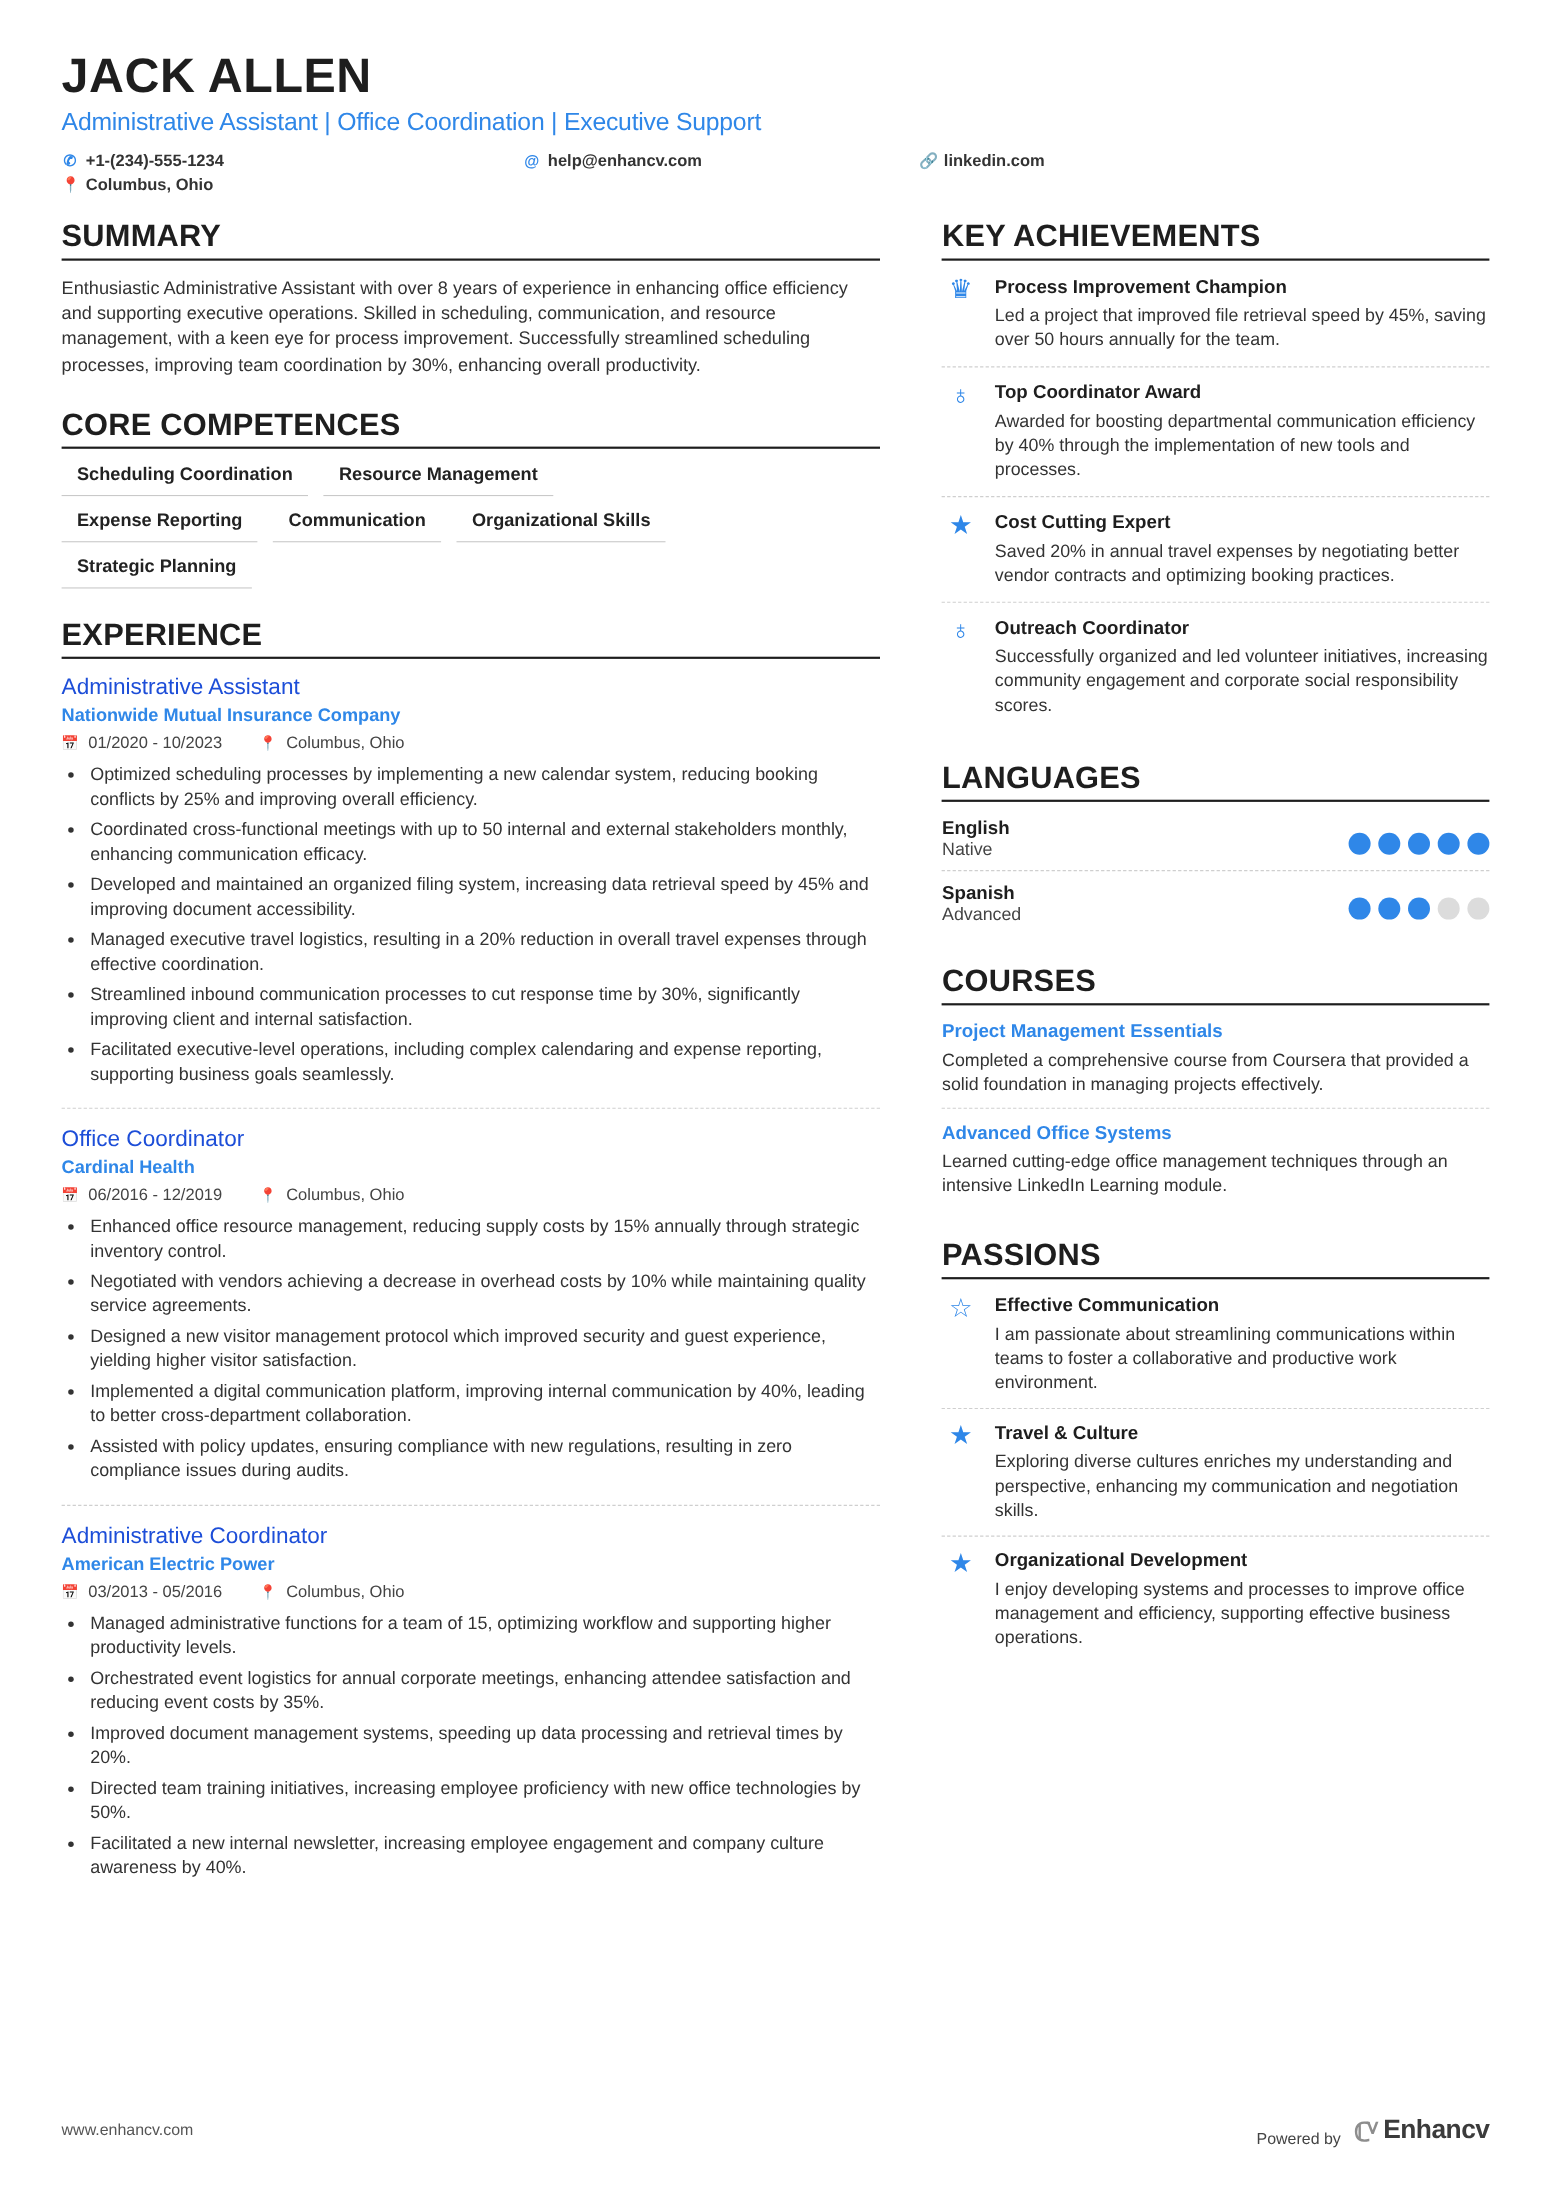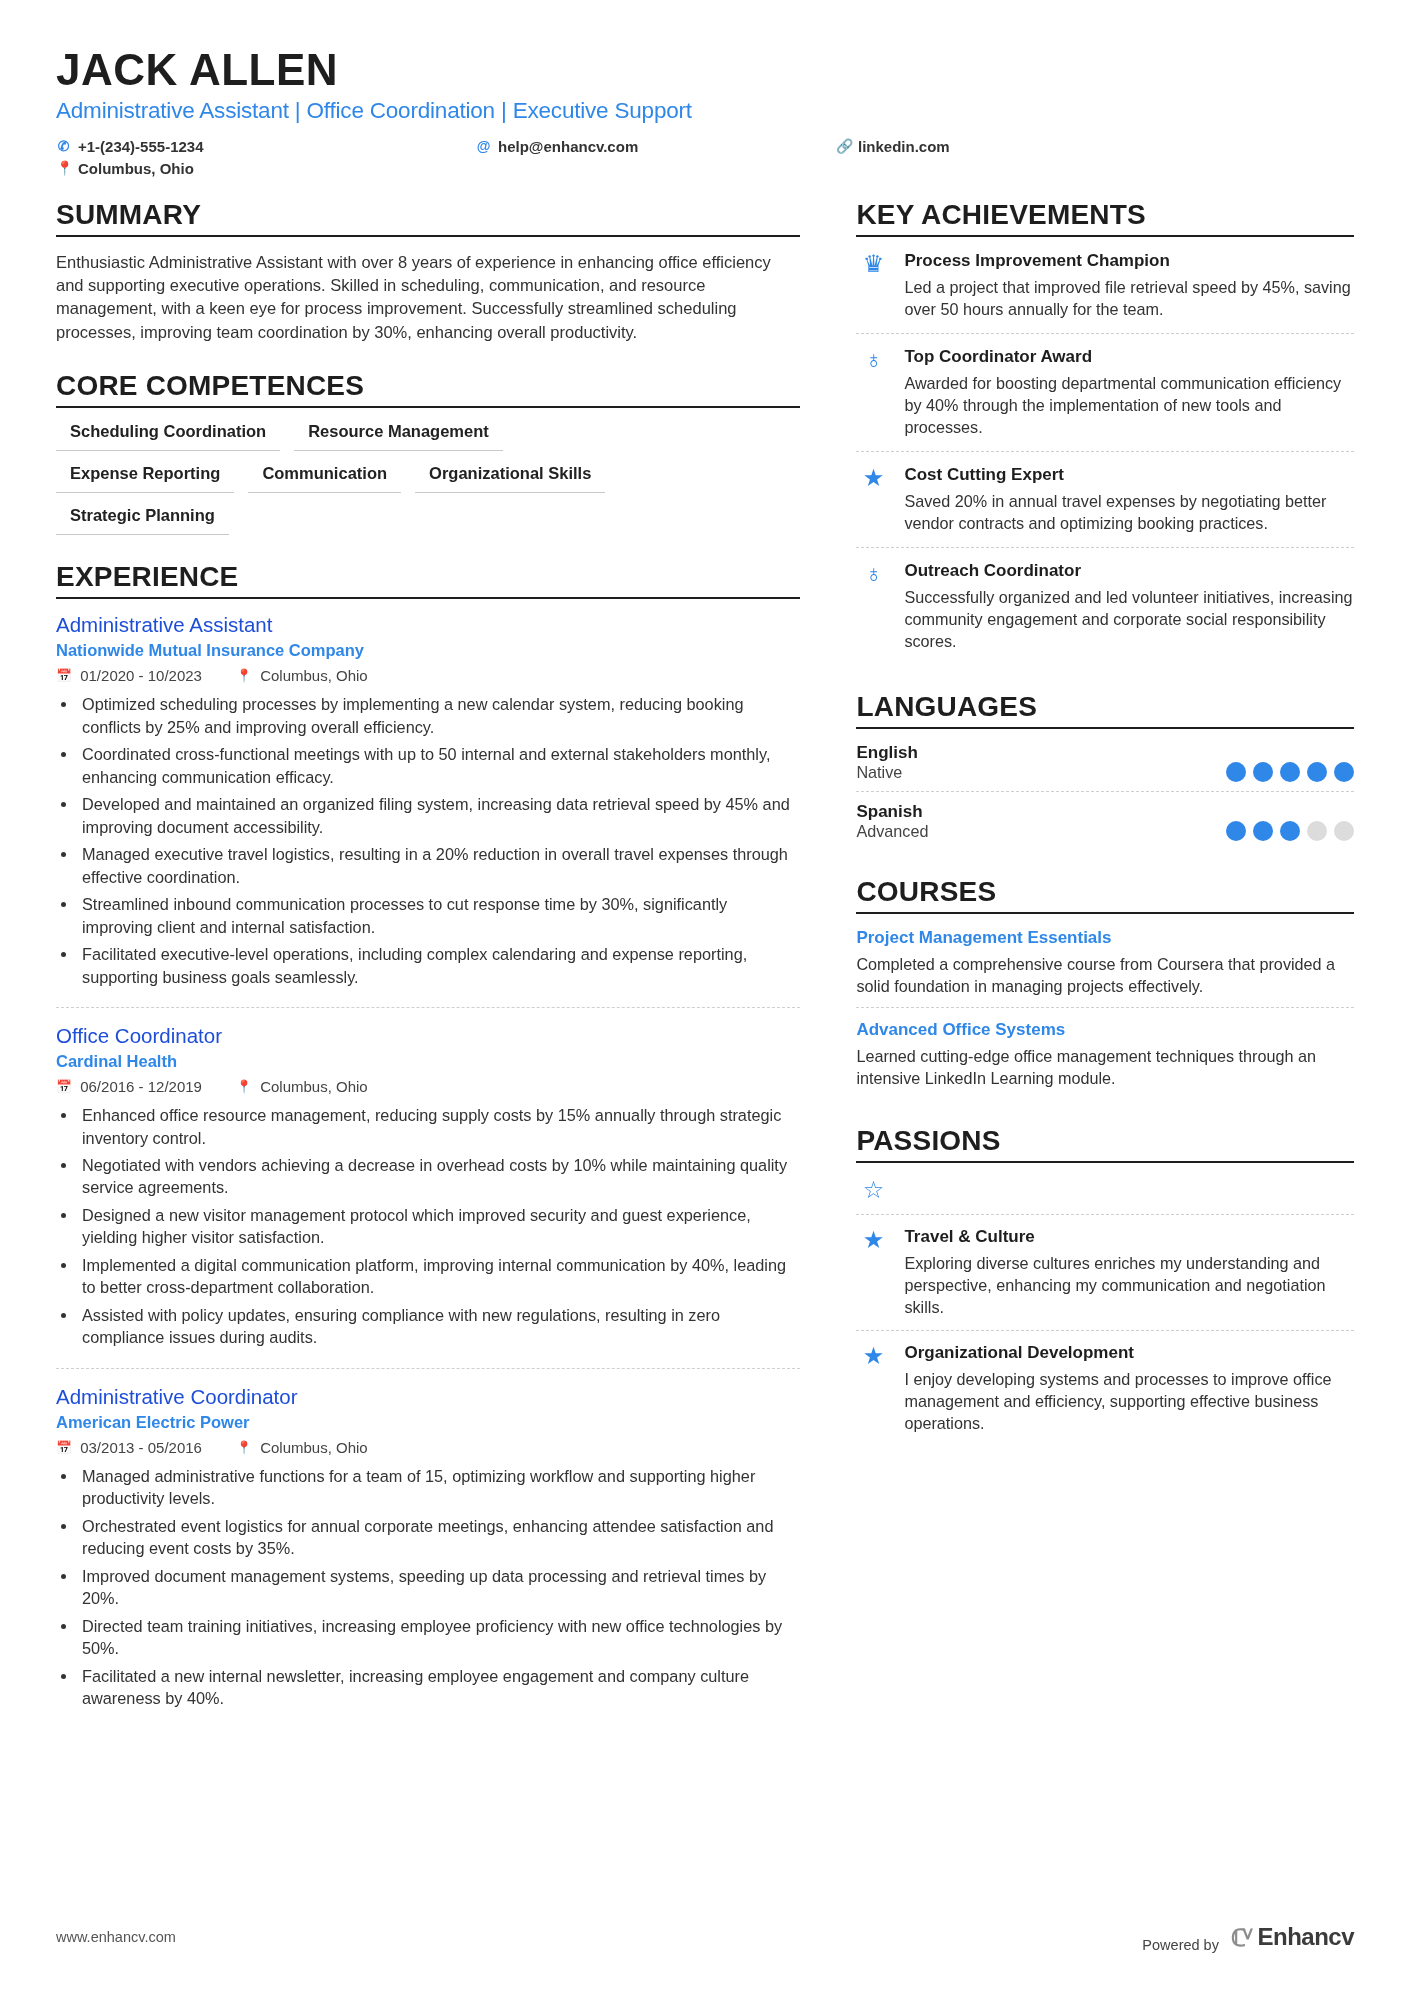--- a/index.html
+++ b/index.html
@@ -90,21 +90,21 @@
     padding-left: 4px;
   }
 
   
   .ach { display: flex; gap: 14px; padding-bottom: 13px; border-bottom: 1.5px dashed #cfcfcf; margin-bottom: 13px; }
   .ach:last-child { border-bottom: none; }
   .ach-ic { width: 34px; flex: 0 0 34px; text-align: center; color: #2f87e8; font-size: 24px; line-height: 1; padding-top: 1px; }
   .ach-title { font-size: 17px; font-weight: bold; color: #1e1e1e; margin-bottom: 5px; }
   .ach-desc { font-size: 16.2px; line-height: 1.36; color: #333; }
 
-  .lang { padding-bottom: 9px; border-bottom: 1.5px dashed #cfcfcf; margin-bottom: 10px; display: flex; align-items: flex-end; }
+  .lang { padding-bottom: 9px; border-bottom: 1.5px dashed #cfcfcf; margin-bottom: 10px; display: flex; align-items: center; }
   .lang:last-child { border-bottom: none; }
   .lang-info { flex: 1; }
   .lang-name { font-size: 17px; font-weight: bold; color: #1e1e1e; }
   .lang-level { font-size: 16.2px; color: #444; }
   .dots { display: flex; gap: 7px; padding-top: 10px; }
   .dot { width: 20px; height: 20px; border-radius: 50%; background: #dcdcdc; }
   .dot.on { background: #2f87e8; }
 
   .course { padding-bottom: 10px; margin-bottom: 12px; border-bottom: 1.5px dashed #cfcfcf; }
   .course:last-child { border-bottom: none; }
@@ -343,20 +343,24 @@
           <div class="course-desc">Learned cutting-edge office management techniques through an intensive LinkedIn Learning module.</div>
         </div>
       </div>
 
       <div class="sec">
         <div class="sec-title">PASSIONS</div>
         <div class="sec-rule"></div>
 
         <div class="passion">
           <div class="ach-ic">☆</div>
+          <div>
+            <div class="ach-title">Effective Communication</div>
+            <div class="ach-desc">I am passionate about streamlining communications within teams to foster a collaborative and productive work environment.</div>
+          </div>
         </div>
         <div class="passion">
           <div class="ach-ic">★</div>
           <div>
             <div class="ach-title">Travel &amp; Culture</div>
             <div class="ach-desc">Exploring diverse cultures enriches my understanding and perspective, enhancing my communication and negotiation skills.</div>
           </div>
         </div>
         <div class="passion">
           <div class="ach-ic">★</div>

